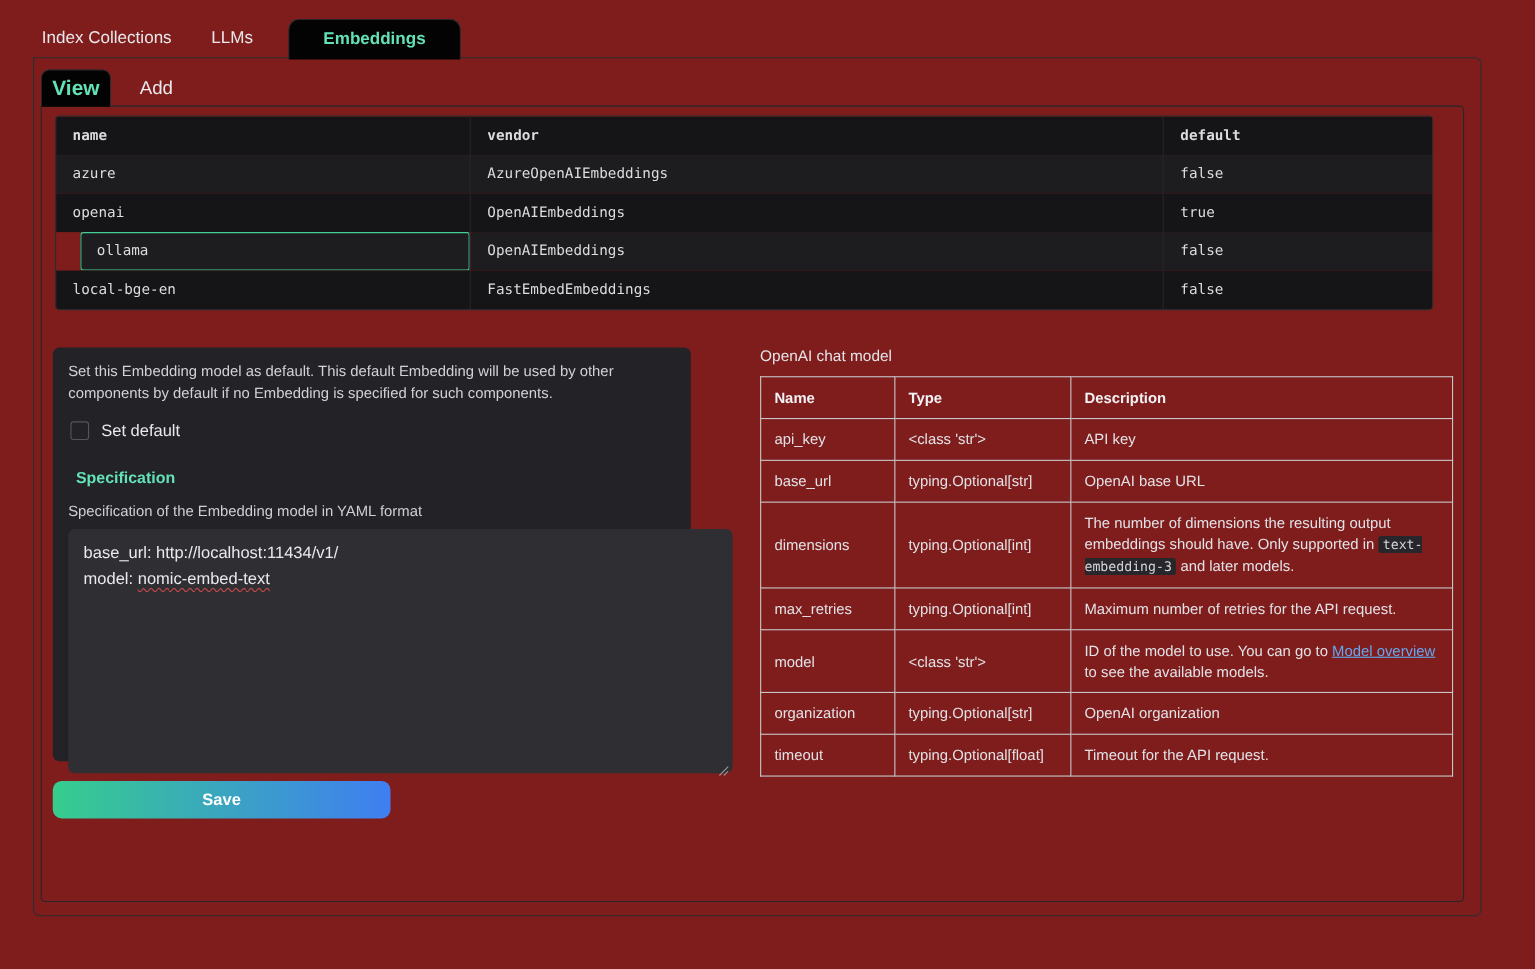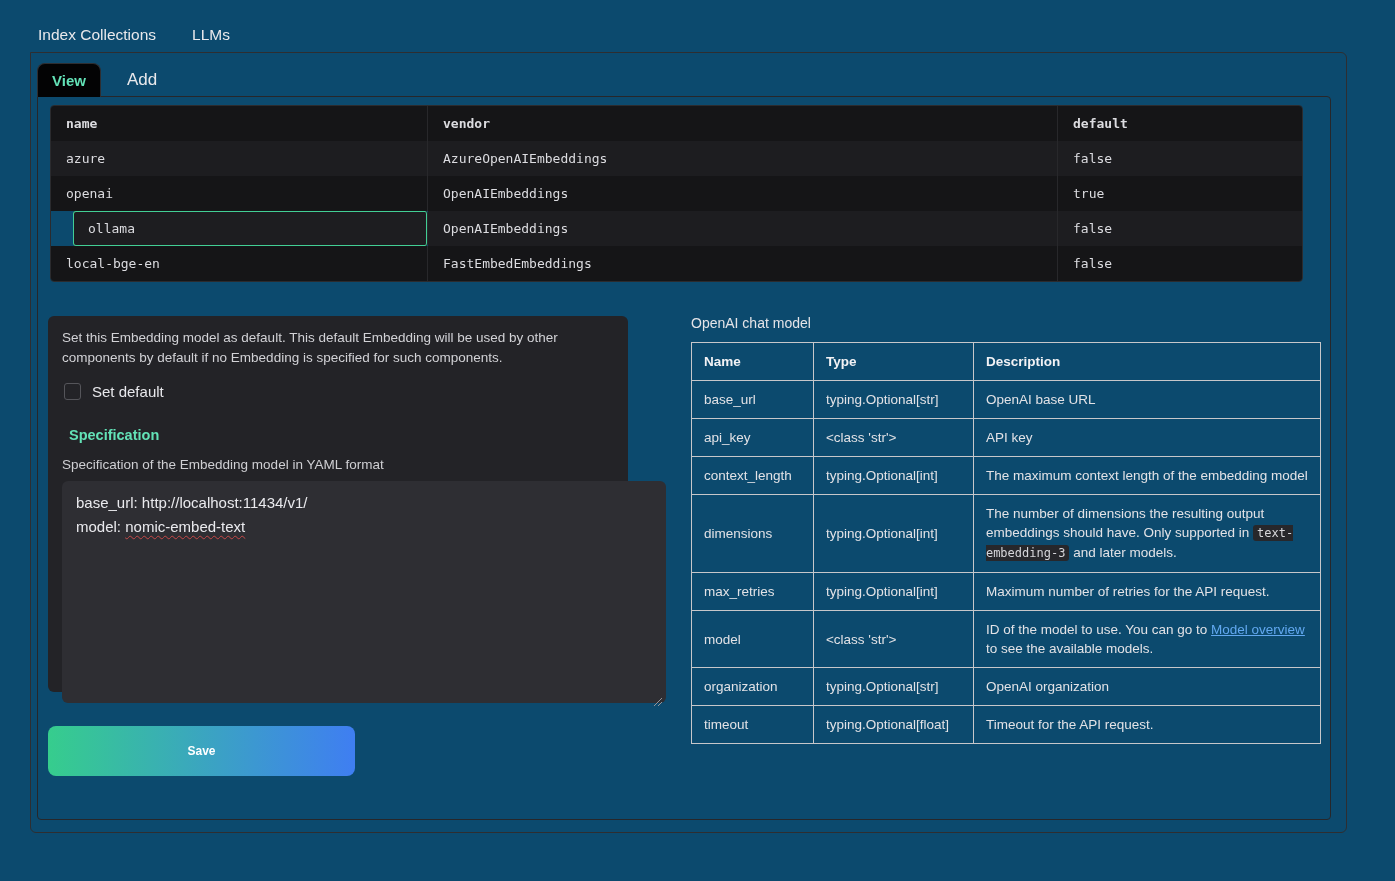--- a/index.html
+++ b/index.html
@@ -1,33 +1,33 @@
 <!DOCTYPE html>
 <html><head>
 <meta charset="utf-8">
 <style>
   * { margin:0; padding:0; box-sizing:border-box; }
   html,body { background:#030304; }
   body { font-family:"Liberation Sans", sans-serif; }
-  .page { position:relative; width:1395px; height:881px; background:#0c4a6e; overflow:hidden; }
+  .page { position:relative; width:1395px; height:881px; background:#7f1d1d; overflow:hidden; }
 
   
   .main-tabs { position:absolute; left:30px; top:17px; height:36px; display:flex; align-items:center; z-index:3; }
   .mtab { color:#e9e9ec; font-size:15.5px; padding:0 18px; height:36px; display:flex; align-items:center; cursor:default; }
   .mtab.first { padding-left:8px; }
   .mtab-active { color:#63e2b7; font-weight:bold; background:#030304; border:1px solid #2e2e31; border-bottom:none;
                  border-radius:10px 10px 0 0; padding:0 31px; height:37px; margin-left:14px; }
 
   
   .outer-panel { position:absolute; left:30px; top:52px; width:1317px; height:781px;
                  border:1px solid #2e2e31; border-radius:0 6px 6px 6px; }
 
   
   .sub-tabs { position:absolute; left:37px; top:63px; height:34px; display:flex; z-index:3; }
-  .stab-active { color:#63e2b7; font-weight:bold; font-size:15px; background:#030304; border:1px solid #2e2e31;
+  .stab-active { color:#63e2b7; font-weight:bold; font-size:19px; background:#030304; border:1px solid #2e2e31;
                  border-bottom:none; border-radius:8px 8px 0 0; width:64px; height:34px;
                  display:flex; align-items:center; justify-content:center; }
   .stab { color:#e9e9ec; font-size:17px; padding:0 26px; height:34px; display:flex; align-items:center;text-align:center; }
 
   
   .inner-panel { position:absolute; left:37px; top:96px; width:1294px; height:724px;
                  border:1px solid #27272a; border-radius:0 4px 4px 4px; }
 
   
   .etable { position:absolute; left:50px; top:105px; width:1253px; border:1px solid #2b2b2e; border-radius:4px;
@@ -49,23 +49,23 @@
   .cb-label { color:#e8e8ec; font-size:15px; }
   .spec-h { margin-top:27px; margin-left:7px; color:#63e2b7; font-size:14.5px; font-weight:bold; }
   .spec-sub { margin-top:14px; color:#cfcfd3; font-size:13.5px; }
   .yaml { margin-top:9px; position:relative; width:604px; height:222px; background:#2e2e33; border-radius:6px;
           padding:10px 14px; color:#eaeaee; font-size:15px; line-height:24px; }
   .misspell { text-decoration:underline; text-decoration-style:wavy; text-decoration-color:#c64848;
               text-decoration-thickness:1px; text-underline-offset:3px; }
   .resize-h { position:absolute; right:3px; bottom:3px; width:10px; height:10px; }
 
   
-  .btn { position:absolute; height:50px; border:none; border-radius:8px; font-family:"Liberation Sans",sans-serif;
-         font-size:12px; font-weight:bold; color:#ffffff; display:flex; align-items:center; justify-content:center;
-         cursor:pointer;margin-top:16px; }
+  .btn { position:absolute; height:34px; border:none; border-radius:8px; font-family:"Liberation Sans",sans-serif;
+         font-size:15px; font-weight:bold; color:#ffffff; display:flex; align-items:center; justify-content:center;
+         cursor:pointer; }
   .btn-save { left:48px; top:710px; width:307px; background:linear-gradient(90deg,#36cd8d 0%,#3f7ef2 100%); }
   .btn-delete { left:370px; top:710px; width:306px; background:#e06767; }
   .btn-close { left:48px; top:778px; width:628px; background:#2e2e32; color:#e6e6ea; }
 
   
   .doc-title { position:absolute; left:691px; top:315px; color:#e4e4e8; font-size:14px; }
   .doc-table { position:absolute; left:691px; top:342px; width:630px; border-collapse:collapse;
                color:#e2e2e6; font-size:13.5px; }
   .doc-table th, .doc-table td { border:1px solid #c7c7ca; padding:9px 12px; text-align:left;
                vertical-align:middle; line-height:19px; font-weight:normal; }
@@ -75,20 +75,21 @@
   .doc-link { color:#62a8f0; text-decoration:underline; cursor:pointer; }
 </style>
 </head>
 <body>
 
 <div class="page">
 
   <div class="main-tabs">
     <div class="mtab first">Index Collections</div>
     <div class="mtab">LLMs</div>
+    <div class="mtab mtab-active">Embeddings</div>
   </div>
 
   <div class="outer-panel"></div>
 
   <div class="sub-tabs">
     <div class="stab-active">View</div>
     <div class="stab">Add</div>
   </div>
 
   <div class="inner-panel"></div>
@@ -143,33 +144,28 @@
         <col style="width:160px">
         <col style="width:348px">
       </colgroup>
     <tbody>
         <tr>
       <th>Name</th>
       <th>Type</th>
       <th>Description</th>
     </tr>
     <tr>
-      <td>base_url</td>
-      <td>typing.Optional[str]</td>
-      <td>OpenAI base URL</td>
-    </tr>
-    <tr>
       <td>api_key</td>
       <td>&lt;class 'str'&gt;</td>
       <td>API key</td>
     </tr>
     <tr>
-      <td>context_length</td>
-      <td>typing.Optional[int]</td>
-      <td>The maximum context length of the embedding model</td>
+      <td>base_url</td>
+      <td>typing.Optional[str]</td>
+      <td>OpenAI base URL</td>
     </tr>
     <tr>
       <td>dimensions</td>
       <td>typing.Optional[int]</td>
       <td><span>The number of dimensions the resulting output embeddings should have. Only supported in </span><span class="code-chip">text-embedding-3</span><span> and later models.</span></td>
     </tr>
     <tr>
       <td>max_retries</td>
       <td>typing.Optional[int]</td>
       <td>Maximum number of retries for the API request.</td>

